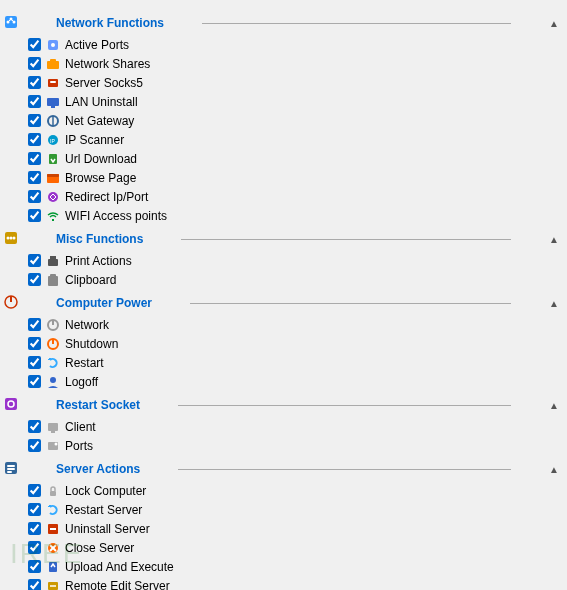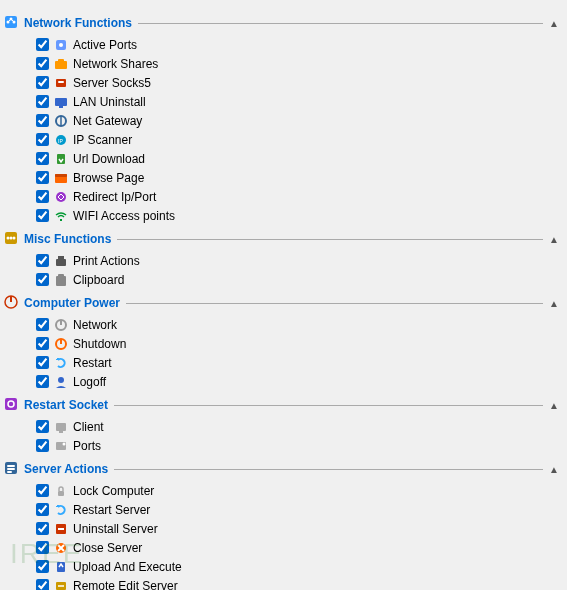--- a/index.html
+++ b/index.html
@@ -17,20 +17,21 @@
       padding: 4px 0;
     }
     .section {
       margin-bottom: 2px;
     }
     .section-header {
       display: flex;
       align-items: center;
       padding: 3px 8px 3px 4px;
       position: relative;
+      gap: 32px;
     }
     .section-header-icon {
       width: 16px;
       height: 16px;
       margin-right: 4px;
       flex-shrink: 0;
     }
     .section-title {
       color: #0066cc;
       font-weight: bold;
@@ -43,21 +44,21 @@
       background: #aaa;
       margin-left: 6px;
       margin-right: 6px;
     }
     .section-chevron {
       color: #555;
       font-size: 10px;
       cursor: pointer;
     }
     .section-items {
-      padding: 1px 16px;
+      padding: 1px 8px;
     }
     .item-row {
       display: flex;
       align-items: center;
       padding: 1px 8px 1px 20px;
       height: 19px;
     }
     .item-checkbox {
       width: 13px;
       height: 13px;

